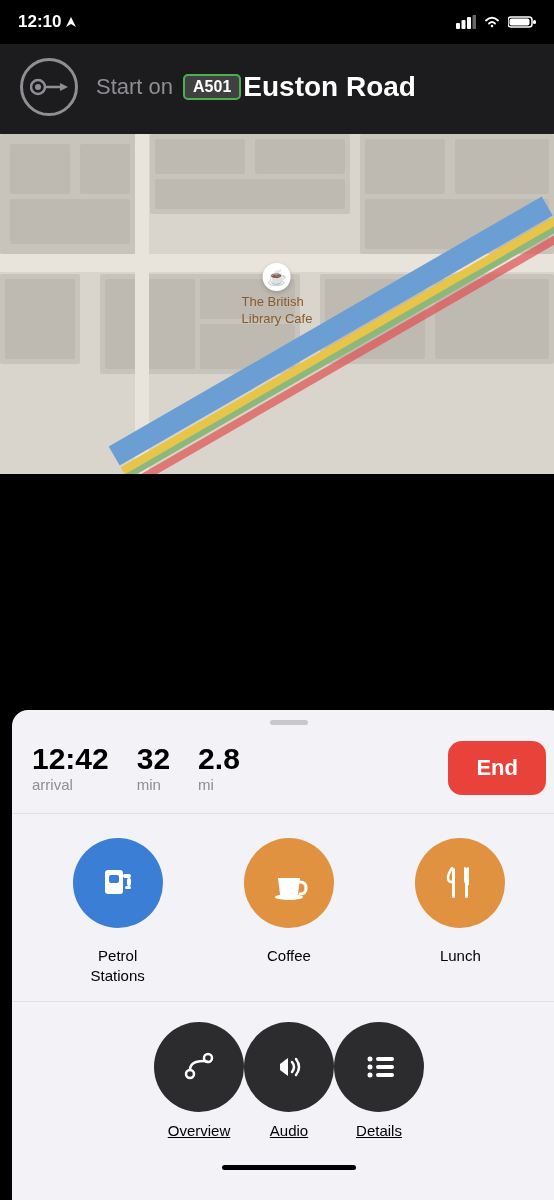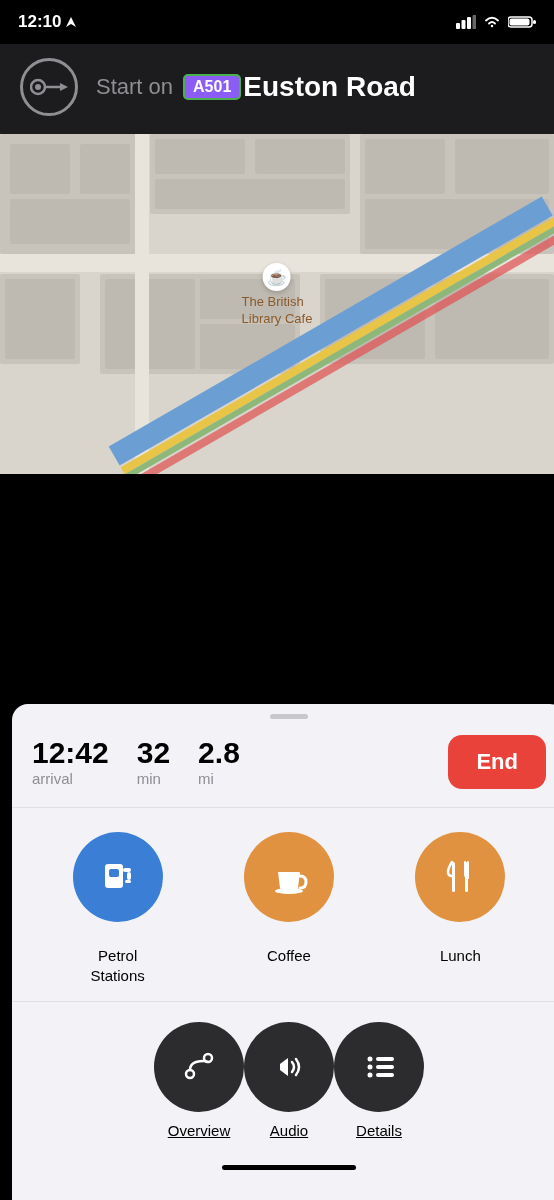--- a/index.html
+++ b/index.html
@@ -74,21 +74,21 @@
       gap: 10px;
     }
 
     .nav-start-label {
       color: #8e8e93;
       font-size: 22px;
       font-weight: 400;
     }
 
     .road-badge {
-      background: #8b5cf6;
+      background: #404040;
       border: 2px solid #4caf50;
       border-radius: 5px;
       padding: 2px 8px;
       color: #fff;
       font-size: 16px;
       font-weight: 700;
     }
 
     .nav-road-name {
       color: #fff;
@@ -207,21 +207,21 @@
       padding: 24px 20px 16px;
       display: flex;
       justify-content: space-around;
       border-bottom: 1px solid #e0e0e5;
     }
 
     .category-item {
       display: flex;
       flex-direction: column;
       align-items: center;
-      gap: 24px;
+      gap: 18px;
     }
 
     .category-circle {
       width: 90px;
       height: 90px;
       border-radius: 50%;
       display: flex;
       align-items: center;
       justify-content: center;
     }

